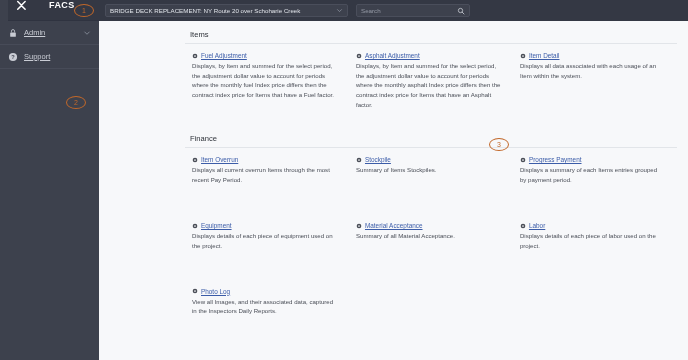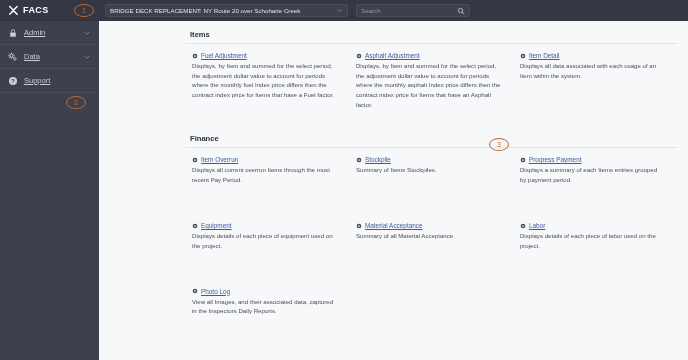--- a/index.html
+++ b/index.html
@@ -14,24 +14,25 @@
   
   .sidebar {
     width: 99px; height: 360px;
     background: #3d414d;
     flex: 0 0 99px;
     position: relative;
     z-index: 5;
   }
   .brand {
     height: 21px;
-    display: flex; align-items: center; gap: 4px;
+    display: flex; gap: 22px;
     padding: 0 8px;
     background: #343844;
     border-bottom: 1px solid #2f3340;
+    margin-left: 8px;
   }
   .brand-mark { width: 11px; height: 11px; flex: 0 0 11px; color: #ffffff; display:block; }
   .brand-text { color: #ffffff; font-size: 9px; font-weight: bold; letter-spacing: .4px; }
 
   .nav-item {
     height: 24px;
     display: flex; align-items: center;
     padding: 0 8px;
     border-bottom: 1px solid #474b58;
     color: #c9ccd4;
@@ -93,21 +94,21 @@
     overflow: hidden;
     position: relative;
   }
   .content-inner {
     margin-left: 86px;
     margin-right: 11px;
   }
 
   .section { margin-bottom: 5px; }
   .section-title {
-    font-size: 7.6px; font-weight: bold; color: #2d3138;
+    font-size: 7.6px; font-weight: normal; color: #2d3138;
     padding: 0 0 4px 5px;
     border-bottom: 1px solid #e2e5e9;
   }
   .cards {
     display: flex;
     padding-top: 8px;
   }
   .card { width: 33.33%; padding: 0 12px 0 7px; position: relative; }
   .card.empty { visibility: hidden; }
 
@@ -162,31 +163,20 @@
       <svg class="nav-icon" viewBox="0 0 16 16">
         <rect x="3.5" y="7" width="9" height="7" rx="1" fill="currentColor"></rect>
         <path d="M5.5 7 V5 a2.5 2.5 0 0 1 5 0 V7" stroke="currentColor" stroke-width="1.3" fill="none"></path>
       </svg>
       <span class="nav-label">Admin</span>
       <svg class="nav-caret" viewBox="0 0 16 16">
         <path d="M3.5 6 L8 10.5 L12.5 6" stroke="currentColor" stroke-width="1.4" fill="none" stroke-linecap="round"></path>
       </svg>
     </div>
 
-    <div class="nav-item">
-      <svg class="nav-icon" viewBox="0 0 16 16">
-        <circle cx="5.5" cy="6" r="2.6" stroke="currentColor" stroke-width="1.5" fill="none"></circle>
-        <path d="M5.5 1.3 v1.4 M5.5 9.3 v1.4 M0.8 6 h1.4 M8.8 6 h1.4 M2.2 2.7 l1 1 M7.8 8.3 l1 1 M8.8 2.7 l-1 1 M3.2 8.3 l-1 1" stroke="currentColor" stroke-width="1.2" stroke-linecap="round"></path>
-        <circle cx="11" cy="11" r="2" stroke="currentColor" stroke-width="1.3" fill="none"></circle>
-      </svg>
-      <span class="nav-label">Data</span>
-      <svg class="nav-caret" viewBox="0 0 16 16">
-        <path d="M3.5 6 L8 10.5 L12.5 6" stroke="currentColor" stroke-width="1.4" fill="none" stroke-linecap="round"></path>
-      </svg>
-    </div>
 
 
 
     <div class="nav-item">
       <svg class="nav-icon" viewBox="0 0 16 16">
         <circle cx="8" cy="8" r="6.5" fill="currentColor"></circle>
         <text x="8" y="11.4" text-anchor="middle" font-size="9" font-weight="bold" fill="#3d414d" font-family="Liberation Sans, sans-serif">?</text>
       </svg>
       <span class="nav-label">Support</span>
     </div>

